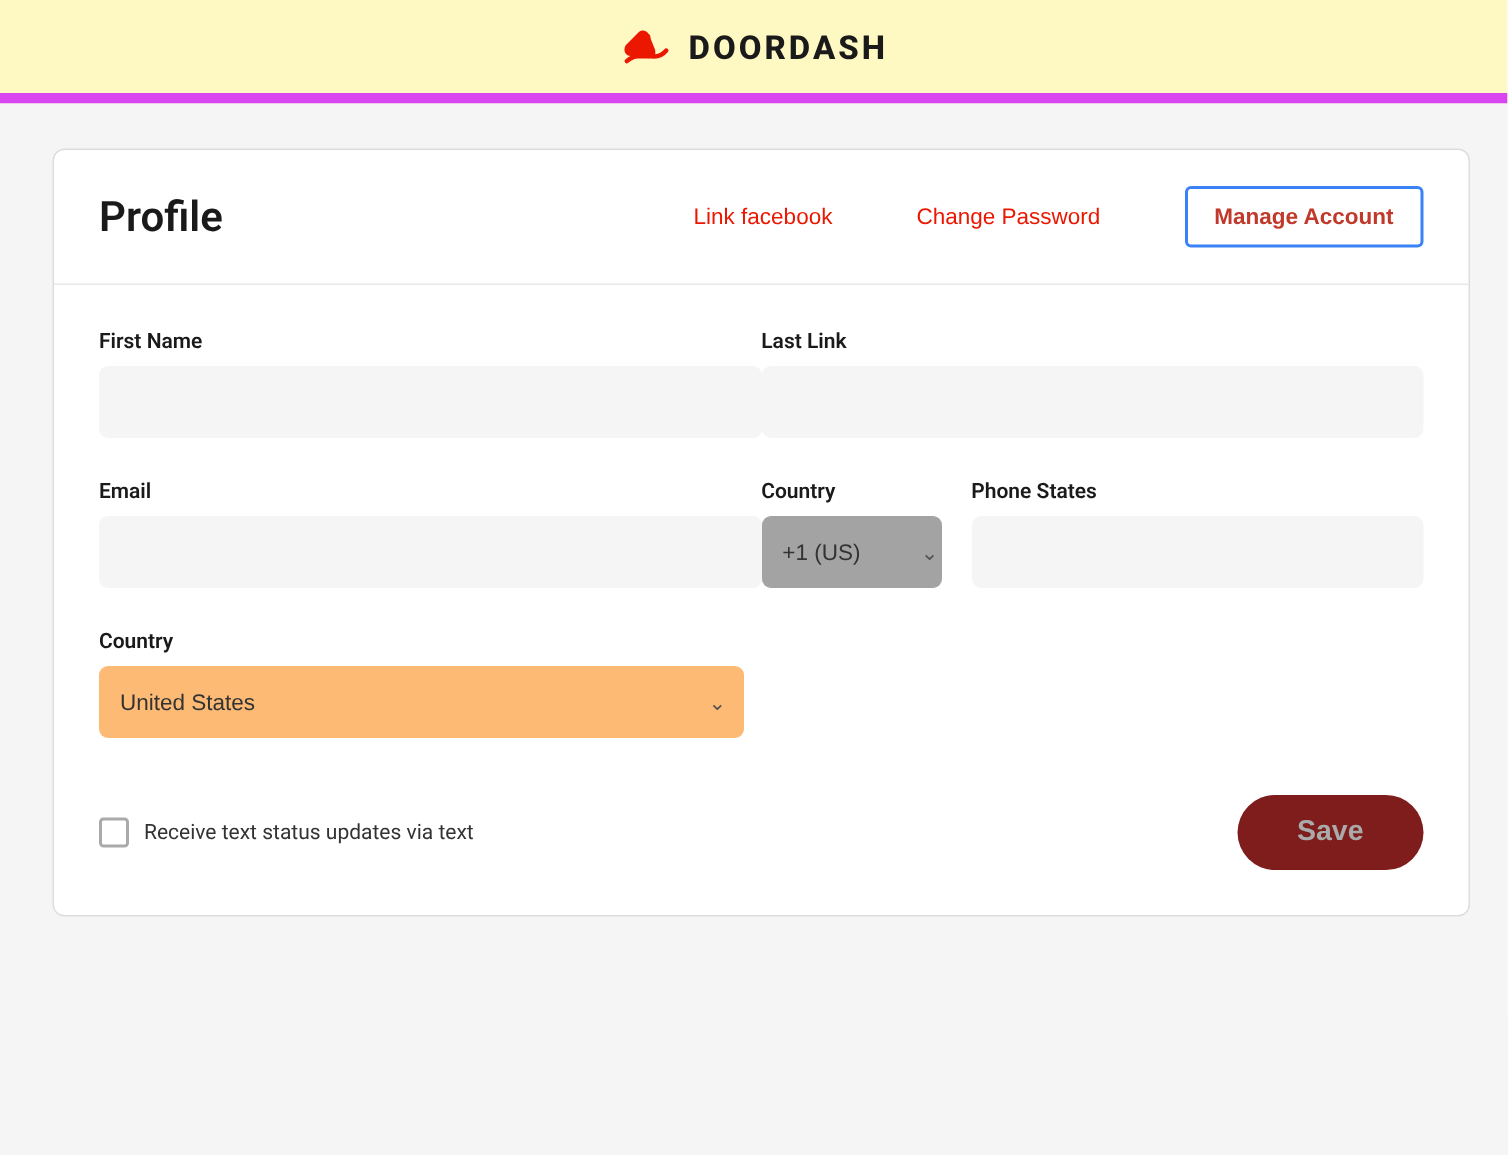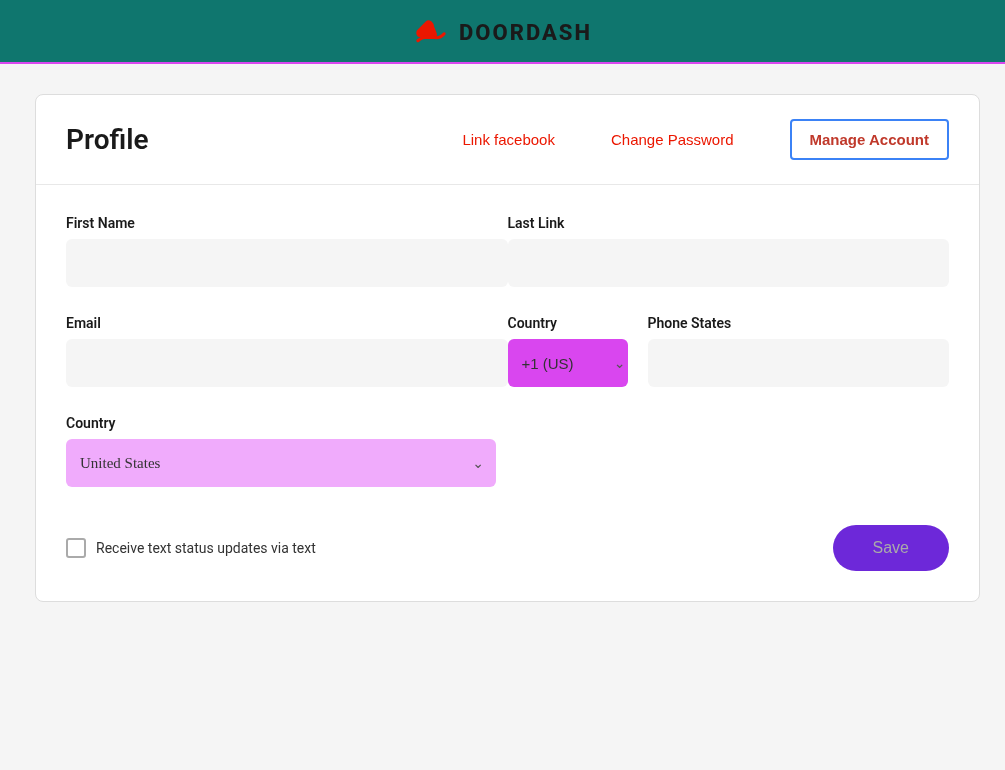--- a/index.html
+++ b/index.html
@@ -18,22 +18,22 @@
       padding: 0;
     }
 
     .header {
       width: 100%;
       max-width: 1005px;
       display: flex;
       justify-content: center;
       align-items: center;
       padding: 18px 0 16px;
-      background: #0f766e;
-      border-bottom: 2px solid #d946ef;
+      background: #fef9c3;
+      border-bottom: 7px solid #d946ef;
     }
 
     .logo-container {
       display: flex;
       align-items: center;
       gap: 10px;
     }
 
     .logo-text {
       font-size: 22px;
@@ -144,21 +144,21 @@
 
     .select-chevron {
       position: absolute;
       right: 12px;
       pointer-events: none;
       color: #555;
       font-size: 14px;
     }
 
     .country-dropdown-inline {
-      background: #d946ef;
+      background: #a3a3a3;
       border: none;
       border-radius: 6px;
       padding: 0 14px;
       font-size: 15px;
       color: #333;
       appearance: none;
       -webkit-appearance: none;
       cursor: pointer;
       height: 48px;
       width: 120px;
@@ -177,33 +177,32 @@
     }
 
     .country-full-select-wrapper {
       position: relative;
       display: flex;
       align-items: center;
       max-width: 430px;
     }
 
     .country-full-select {
-      background: #f0abfc;
+      background: #fdba74;
       border: none;
       border-radius: 6px;
       padding: 14px 40px 14px 14px;
       font-size: 15px;
       color: #333;
       appearance: none;
       -webkit-appearance: none;
       cursor: pointer;
       width: 100%;
       height: 48px;
       outline: none;
-      font-family: Liberation Serif, serif;
     }
 
     .form-footer {
       display: flex;
       align-items: center;
       justify-content: space-between;
       padding-top: 10px;
     }
 
     .checkbox-wrapper {
@@ -225,27 +224,27 @@
       flex-shrink: 0;
       cursor: pointer;
     }
 
     .checkbox-label {
       font-size: 14px;
       color: #333;
     }
 
     .save-button {
-      background: #6d28d9;
+      background: #7f1d1d;
       color: #aaa;
       border: none;
       border-radius: 30px;
       padding: 14px 40px;
-      font-size: 16px;
-      font-weight: 400;
+      font-size: 19px;
+      font-weight: 700;
       cursor: default;
     }
 
     
     .dash-logo-svg {
       width: 36px;
       height: 28px;
     }
   </style>
 </head>

